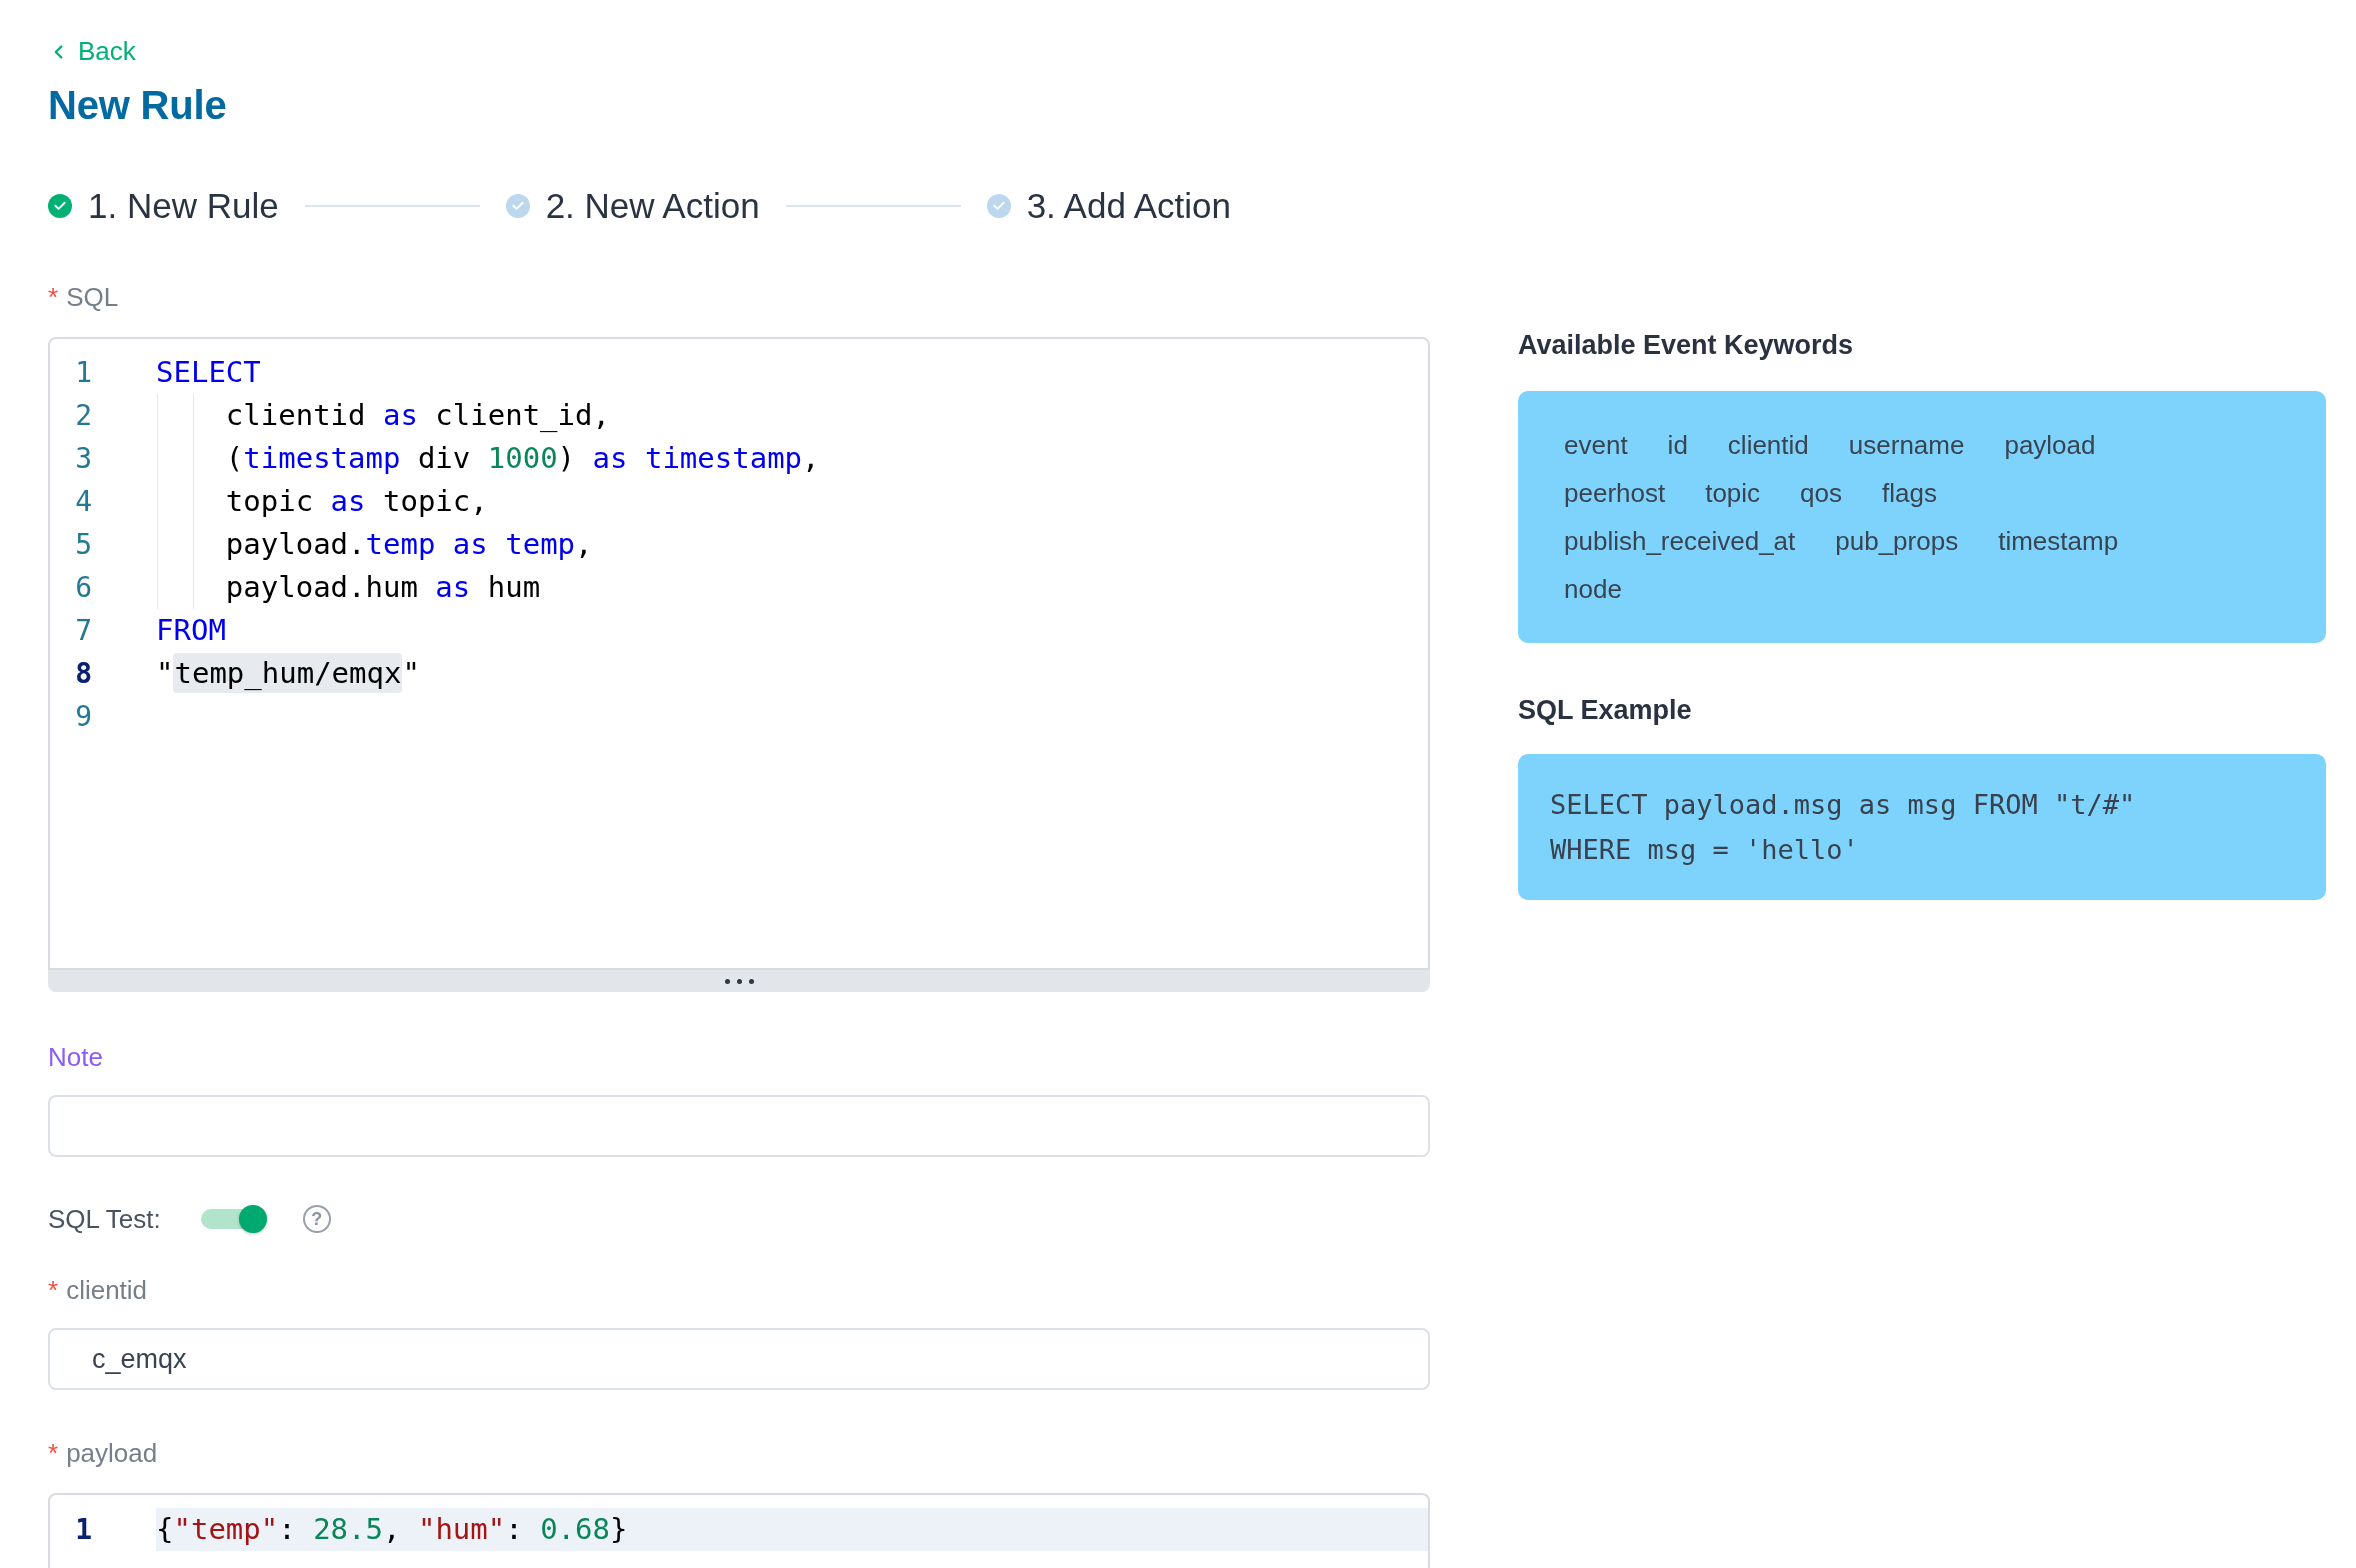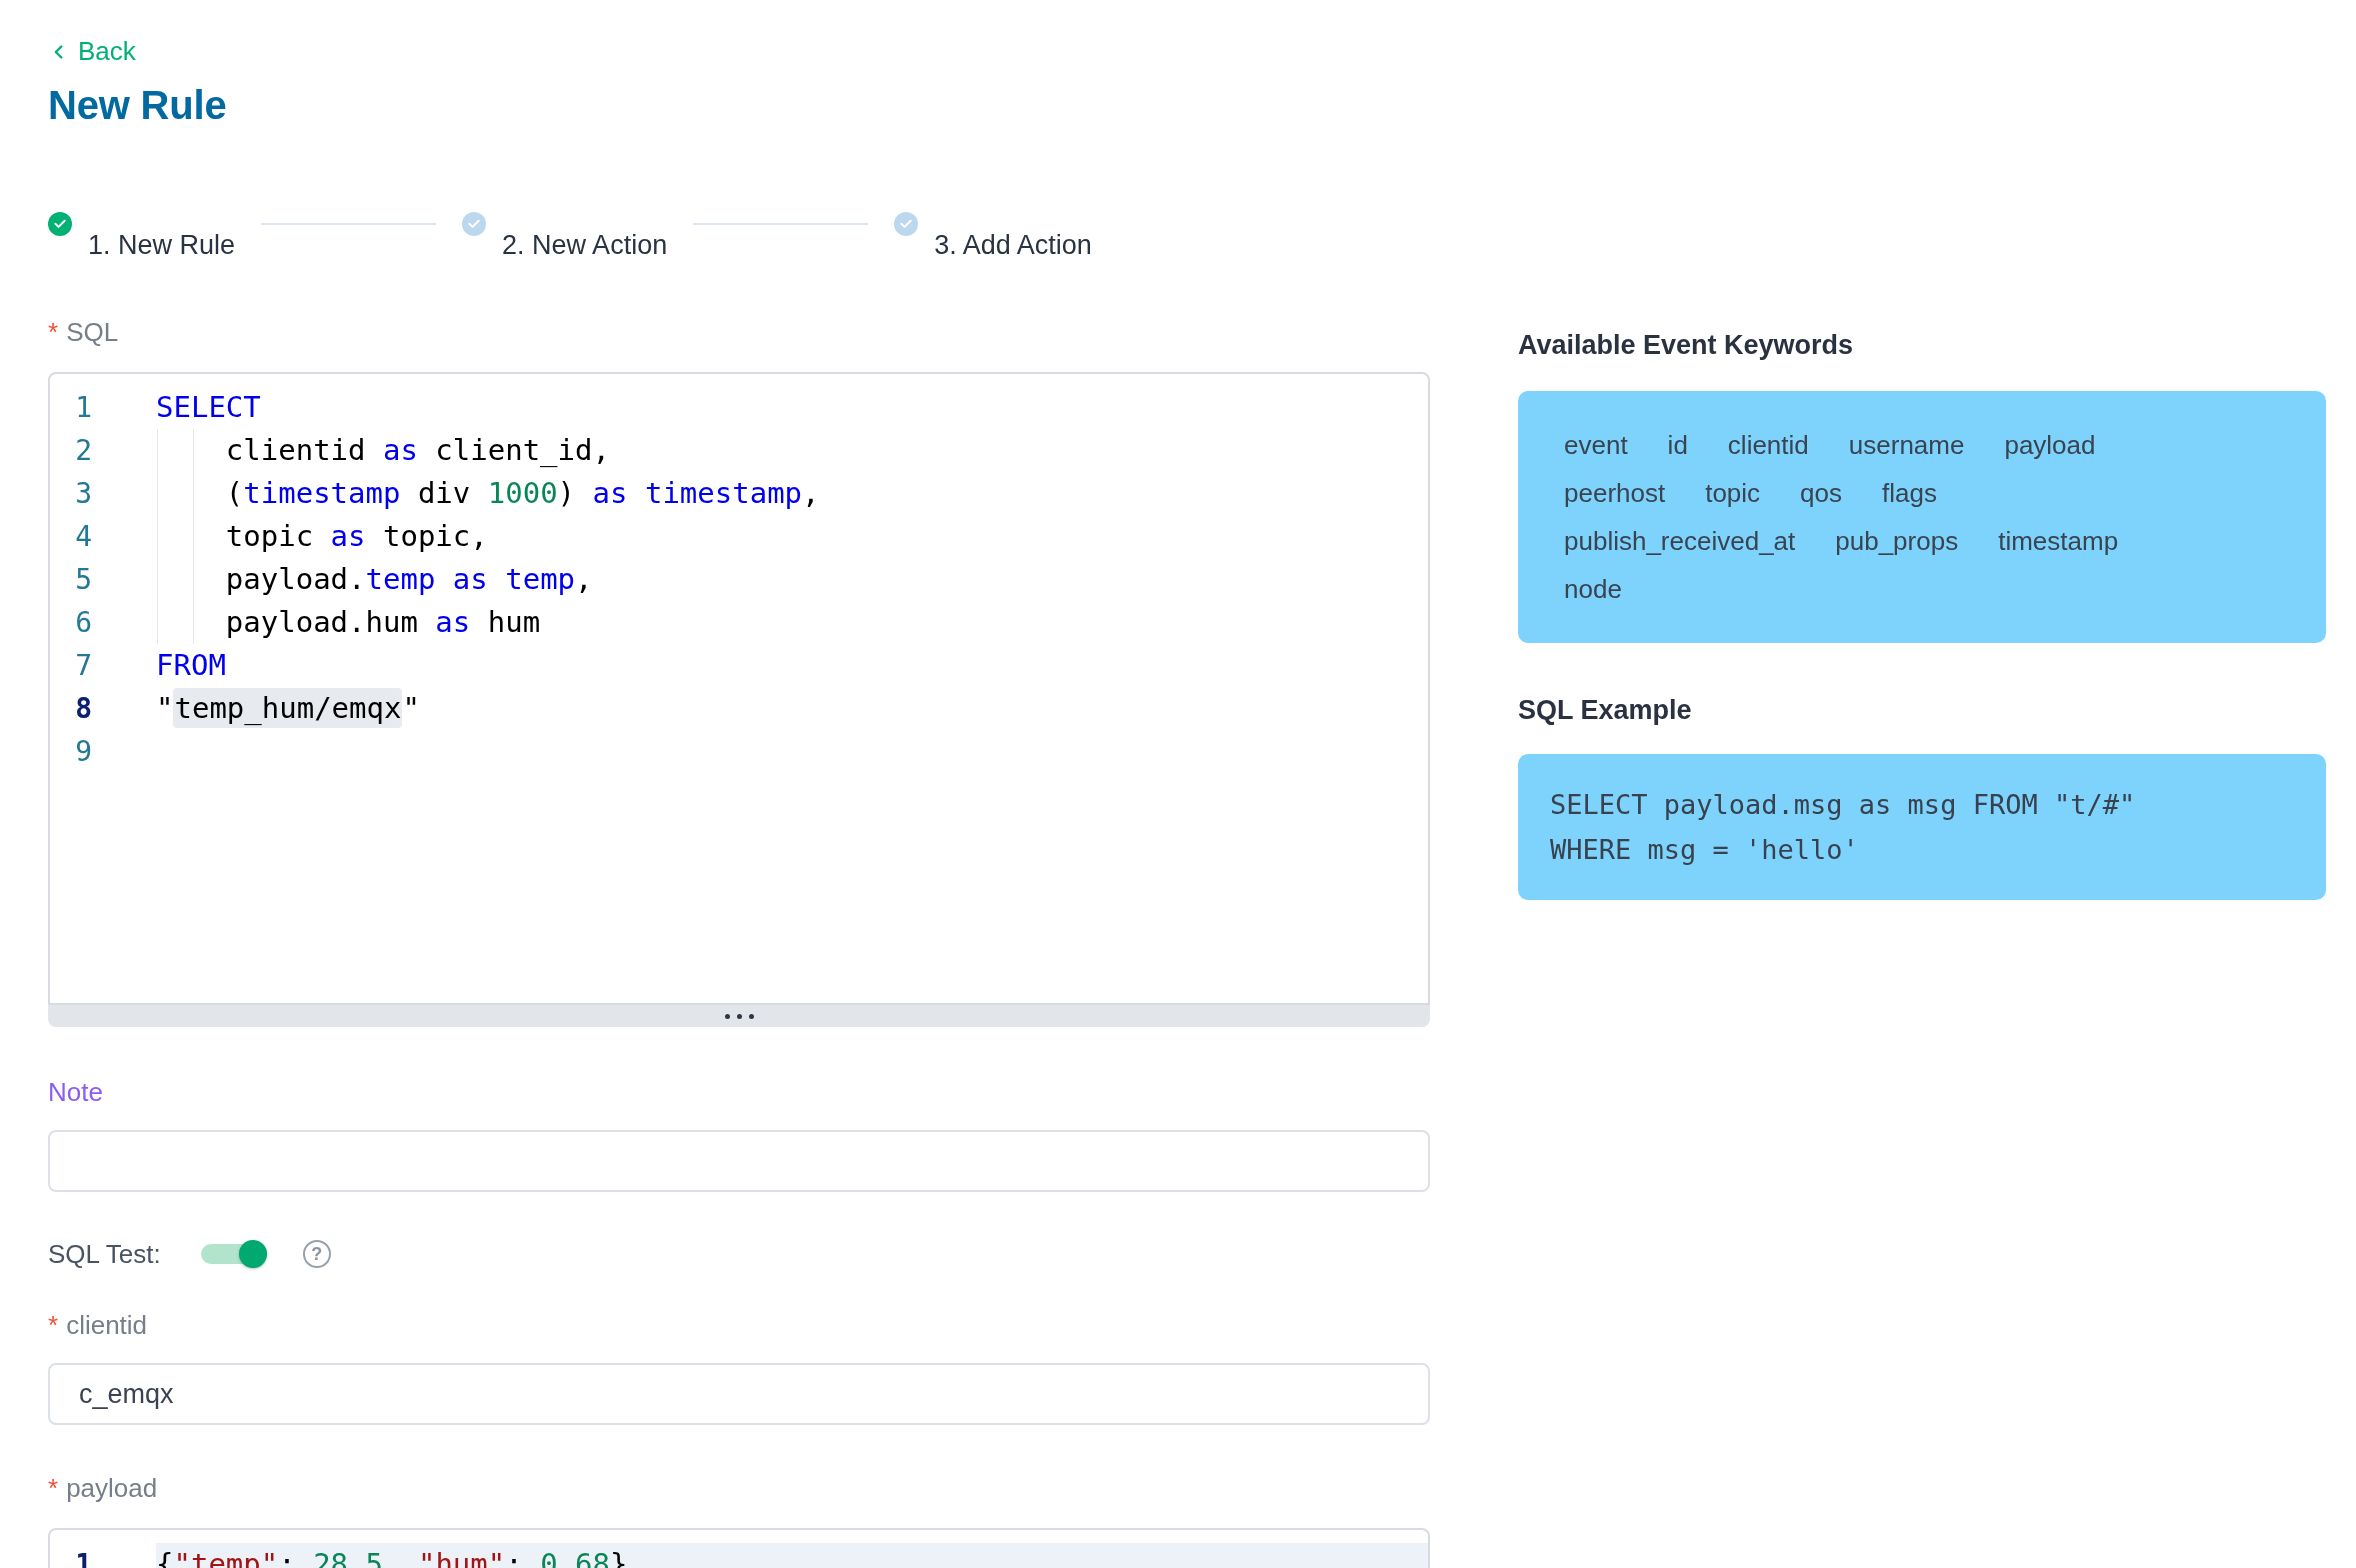--- a/index.html
+++ b/index.html
@@ -30,21 +30,21 @@
 
   
   .steps { margin-top: 58px; display: flex; align-items: center; }
   .step { display: flex; align-items: center; gap: 16px; cursor: pointer; }
   .step-icon {
     width: 24px; height: 24px; border-radius: 50%;
     display: flex; align-items: center; justify-content: center; flex-shrink: 0;
   }
   .step-icon.done { background: #00B173; }
   .step-icon.pending { background: #BCD7EE; }
-  .step-label { font-size: 27px; font-weight: 500; color: #2A3342; white-space: nowrap; margin-top: 44px; }
+  .step-label { font-size: 35px; font-weight: 500; color: #2A3342; white-space: nowrap; }
   .connector { width: 175px; height: 2px; background: #DBE4F0; margin: 0 26px; }
 
   
   .field-label { margin-top: 56px; font-size: 26px; color: #767E8A; display: flex; align-items: baseline; }
   .req { color: #F34F3A; margin-right: 8px; font-size: 26px; }
 
   
   .editor { margin-top: 24px; width: 100%; }
   .editor-body {
     background: #fff;
@@ -91,21 +91,21 @@
   .tok-hl { color: #000000; background: #E7EAEE; border-radius: 4px; padding: 3px 1px; }
   .payload-editor .code-line.active .line-wrap { background: #EDF2F8; }
 
   
   .text-input {
     margin-top: 22px;
     width: 100%; height: 62px;
     border: 2px solid #DCE0E7; border-radius: 8px;
     font-family: "Liberation Sans", "DejaVu Sans", sans-serif;
     font-size: 27px; color: #3B4350;
-    padding: 0 29px; outline: none; background: #fff;
+    padding: 0 42px; outline: none; background: #fff;
   }
   .note-label { margin-top: 50px; font-size: 26px; color: #8b5cf6; }
 
   
   .sqltest-row { margin-top: 44px; display: flex; align-items: center; height: 36px; }
   .sqltest-label { font-size: 26px; color: #4A5361; }
   .toggle { position: relative; width: 66px; height: 20px; margin-left: 40px; cursor: pointer; }
   .toggle .track { position: absolute; left: 0; top: 0; width: 66px; height: 20px; border-radius: 10px; background: #B2E4CC; }
   .toggle .thumb {
     position: absolute; right: 0; top: -4px;

